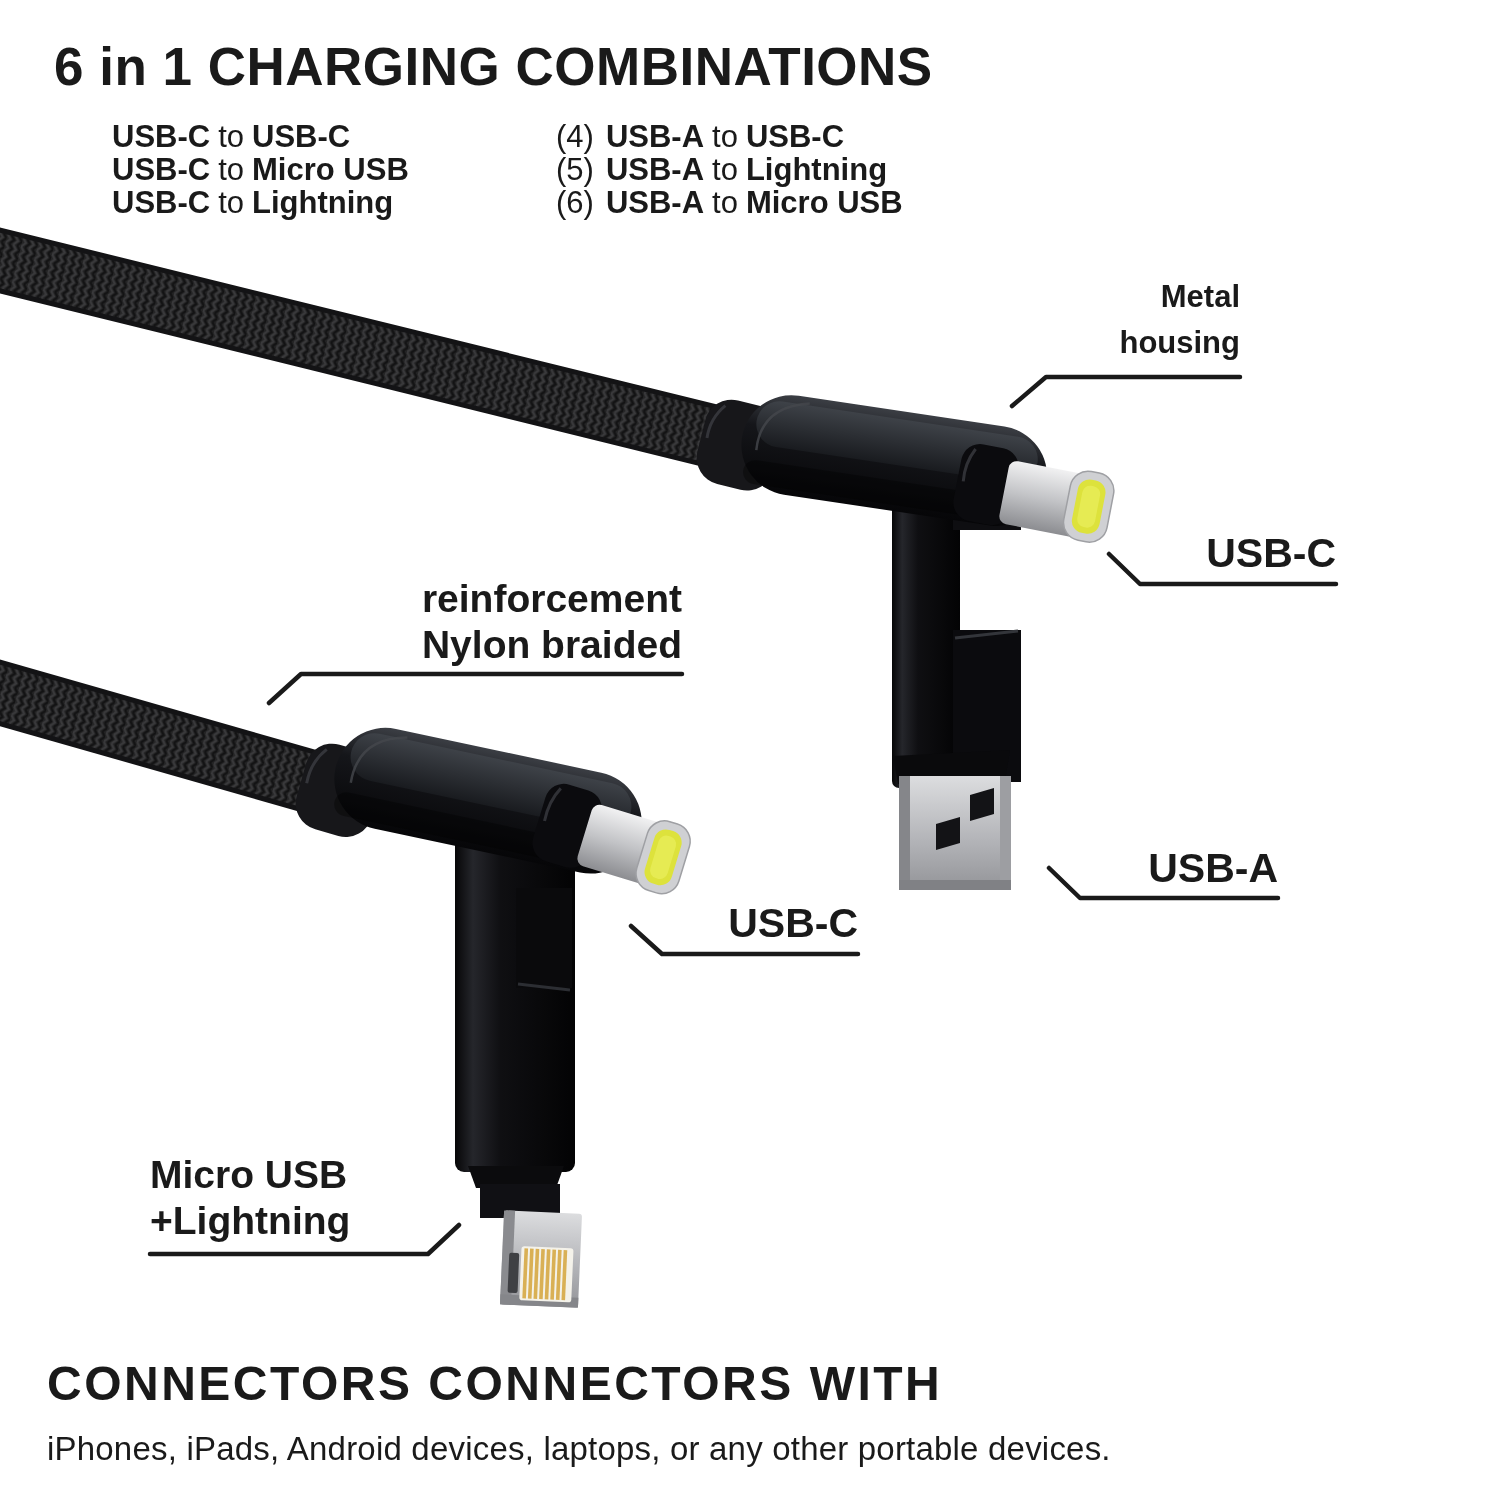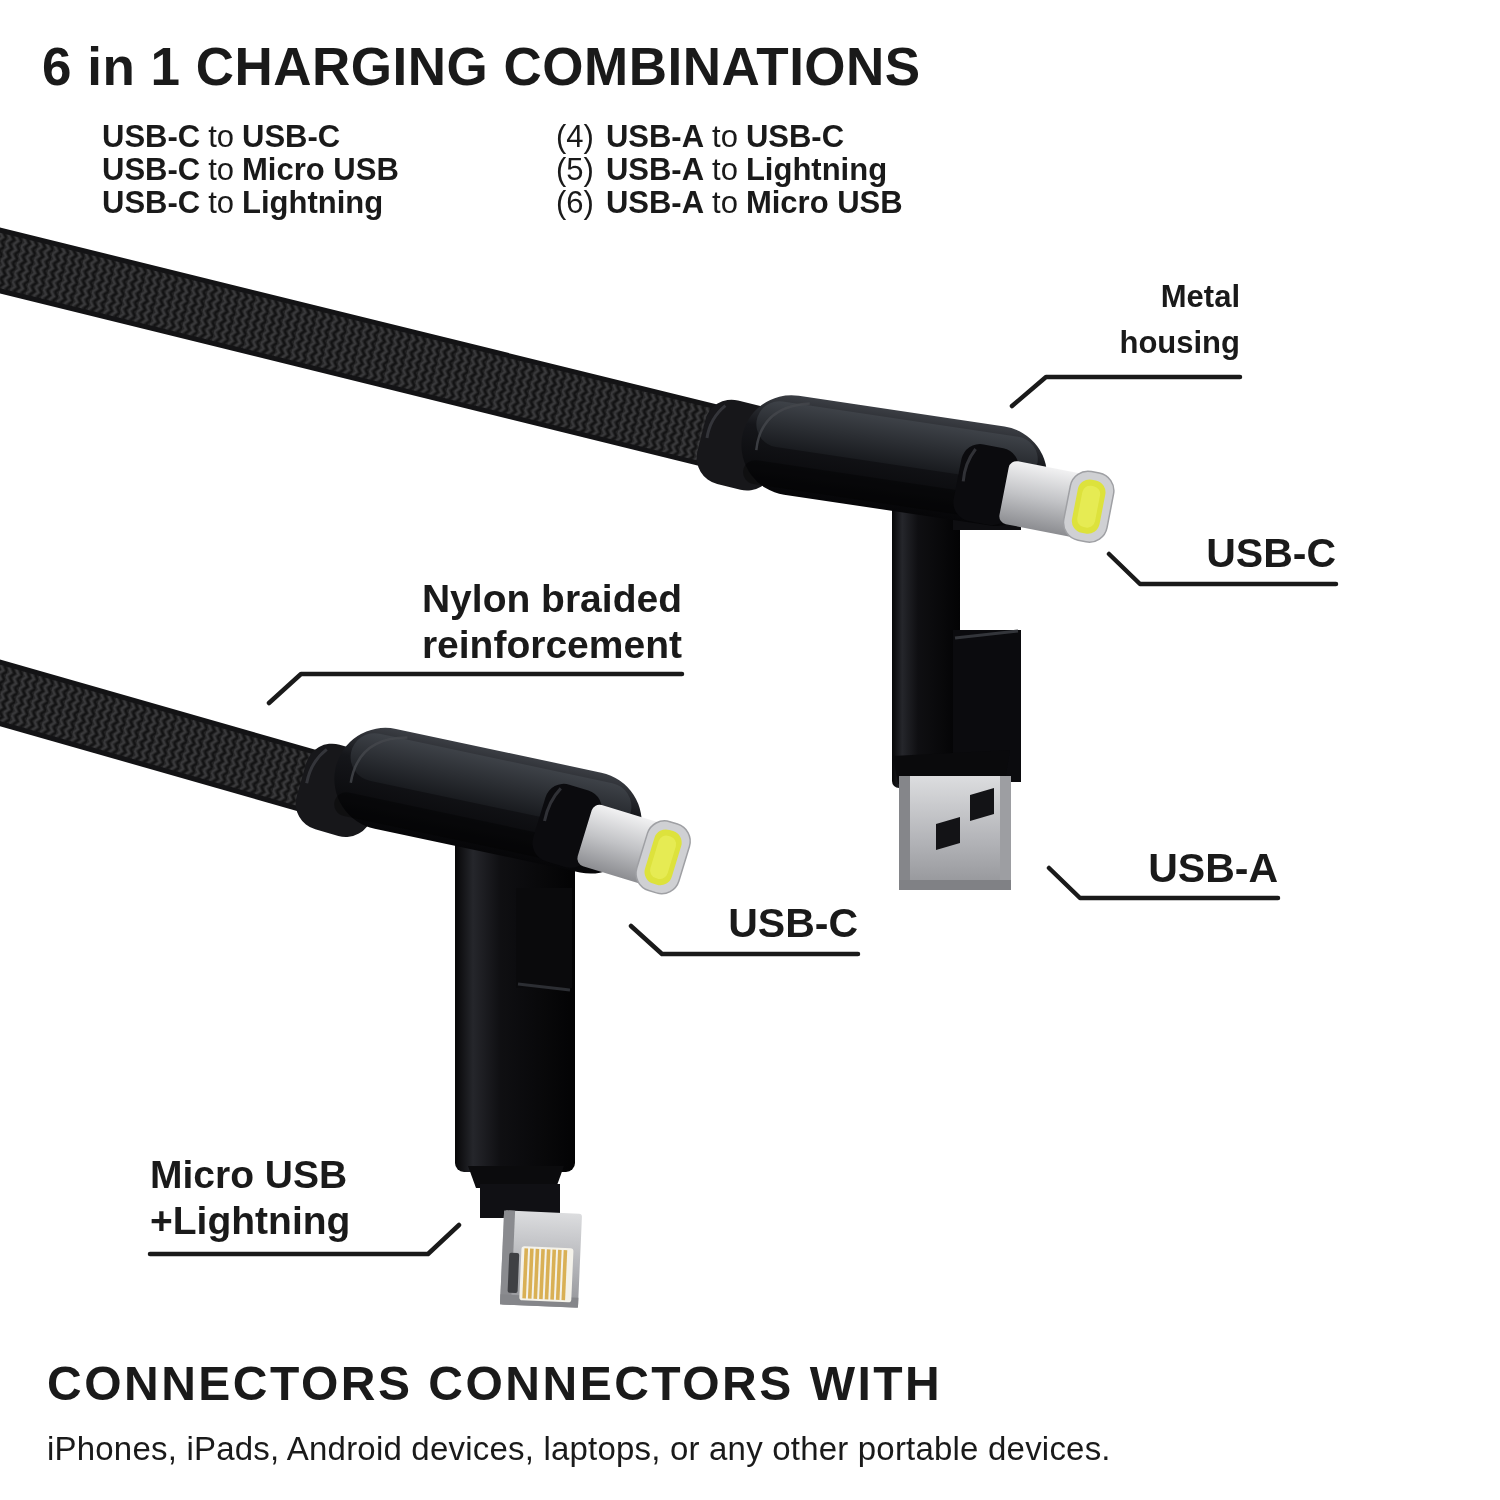--- a/index.html
+++ b/index.html
@@ -5,26 +5,26 @@
   html,body{margin:0;padding:0;}
   body{
     width:1500px;height:1500px;position:relative;overflow:hidden;
     background:#ffffff;color:#1a1a1a;
     font-family:"Liberation Sans", sans-serif;
   }
   .abs{position:absolute;}
   #illustration{position:absolute;left:0;top:0;width:1500px;height:1500px;}
 
   #title{
-    left:42px;top:36px;font-size:53px;font-weight:800;letter-spacing:0.5px;
+    left:54px;top:36px;font-size:53px;font-weight:800;letter-spacing:0.5px;
     white-space:nowrap;
   }
 
   .combo-col{top:120px;font-size:31px;line-height:33px;white-space:nowrap;}
-  #combo-left{left:102px;}
+  #combo-left{left:112px;}
   #combo-right{left:556px;}
   .combo-row .bold{font-weight:700;}
   .combo-row .sep{font-weight:400;padding:0 8px;}
   .combo-row .num{font-weight:400;padding-right:12px;}
 
   .callout-label{font-weight:700;white-space:nowrap;}
   .two-line{line-height:46px;}
   #lbl-metal{right:260px;top:274px;font-size:31px;text-align:right;}
   #lbl-usbc-top{right:164px;top:530px;font-size:41px;}
   #lbl-usba{right:222px;top:845px;font-size:41px;}
@@ -214,22 +214,22 @@
 <div id="lbl-metal" class="abs callout-label two-line">
   <div>Metal</div>
   <div>housing</div>
 </div>
 
 <div id="lbl-usbc-top" class="abs callout-label">USB-C</div>
 
 <div id="lbl-usba" class="abs callout-label">USB-A</div>
 
 <div id="lbl-nylon" class="abs callout-label two-line">
+  <div>reinforcement</div>
   <div>Nylon braided</div>
-  <div>reinforcement</div>
 </div>
 
 <div id="lbl-usbc-left" class="abs callout-label">USB-C</div>
 
 <div id="lbl-micro" class="abs callout-label two-line">
   <div>Micro USB</div>
   <div>+Lightning</div>
 </div>
 
 <div id="footer-heading" class="abs">CONNECTORS CONNECTORS WITH</div>

